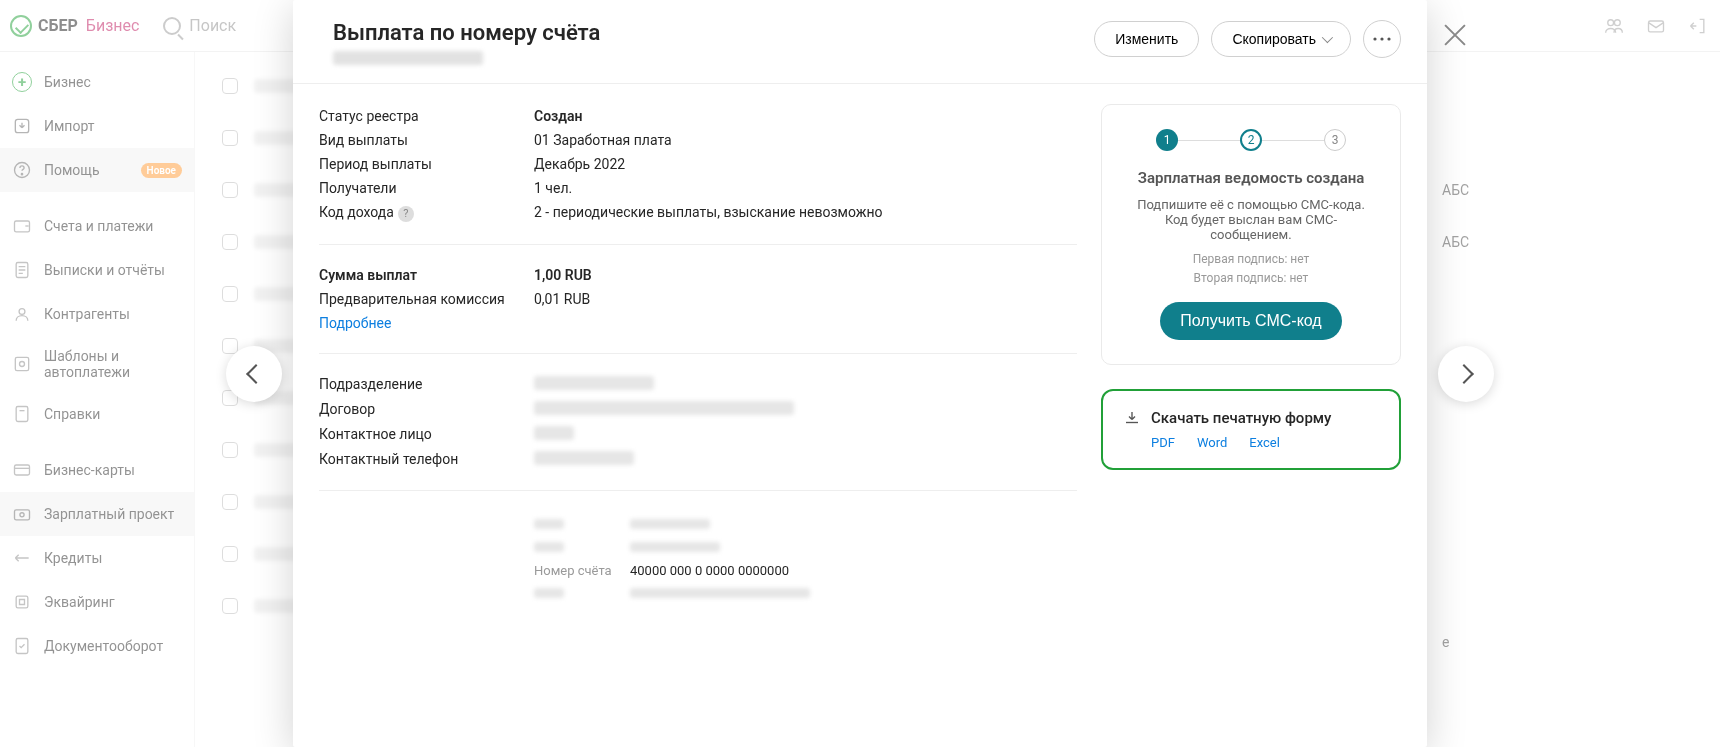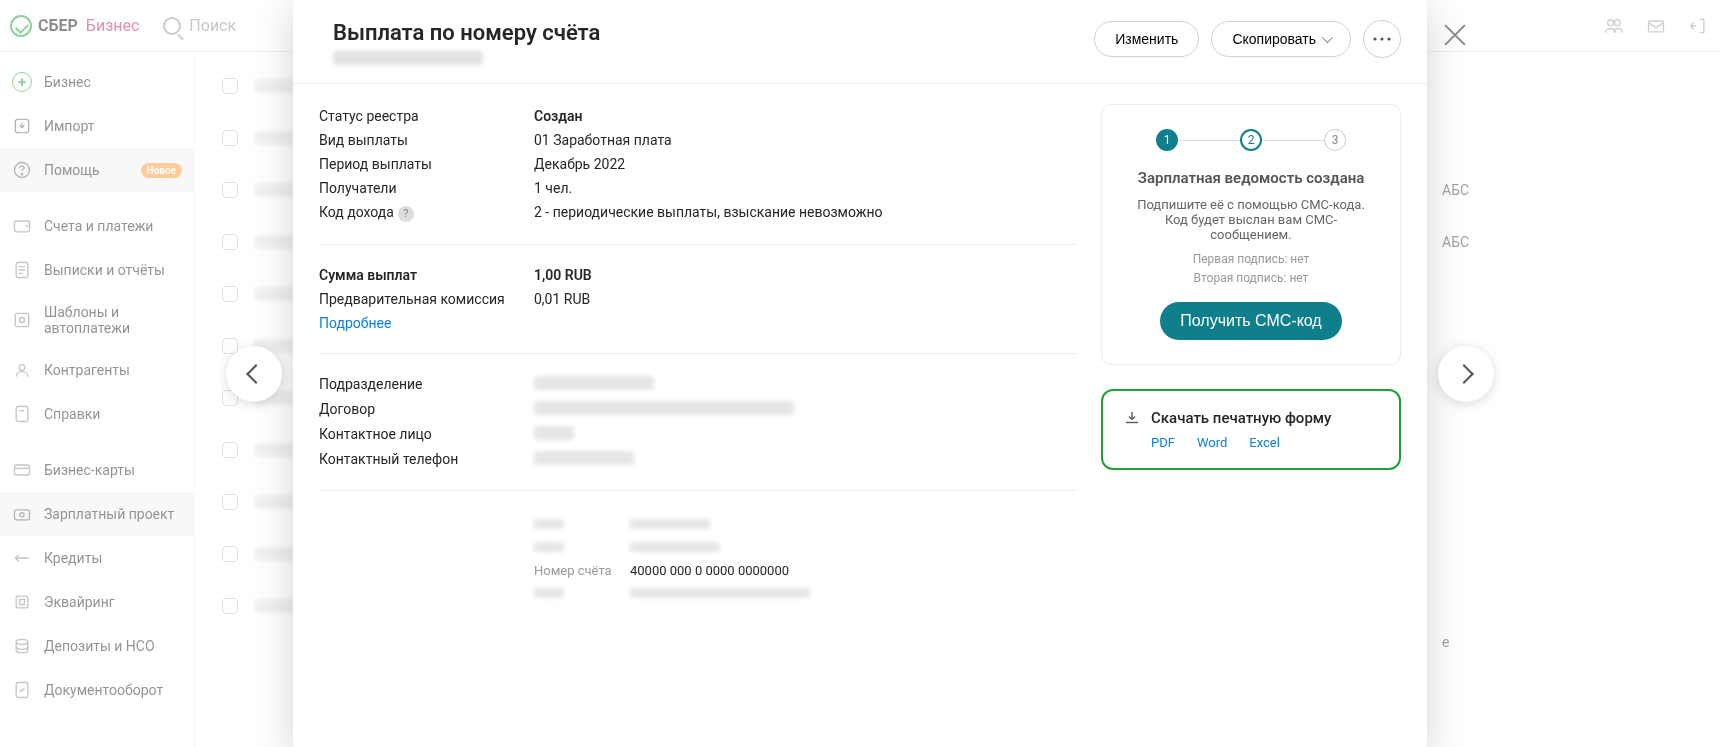--- a/index.html
+++ b/index.html
@@ -257,31 +257,31 @@
   </div>
   <div class="snav-item">
     <svg class="snav-icon" viewBox="0 0 24 24" fill="none" stroke="#8a8a8a" stroke-width="1.6">
         <rect x="5" y="3" width="14" height="18" rx="2"></rect>
         <path d="M8 8h8M8 12h8M8 16h5"></path>
       </svg>
     <span>Выписки и отчёты</span>
   </div>
   <div class="snav-item">
     <svg class="snav-icon" viewBox="0 0 24 24" fill="none" stroke="#8a8a8a" stroke-width="1.6">
+        <circle cx="12" cy="9" r="3.5"></circle>
+        <path d="M5 20c0-3.5 3-6 7-6s7 2.5 7 6"></path>
+      </svg>
+    <span>Контрагенты</span>
+  </div>
+  <div class="snav-item">
+    <svg class="snav-icon" viewBox="0 0 24 24" fill="none" stroke="#8a8a8a" stroke-width="1.6">
         <rect x="4" y="4" width="16" height="16" rx="2"></rect>
         <circle cx="12" cy="12" r="3"></circle>
       </svg>
     <span>Шаблоны и автоплатежи</span>
-  </div>
-  <div class="snav-item">
-    <svg class="snav-icon" viewBox="0 0 24 24" fill="none" stroke="#8a8a8a" stroke-width="1.6">
-        <circle cx="12" cy="9" r="3.5"></circle>
-        <path d="M5 20c0-3.5 3-6 7-6s7 2.5 7 6"></path>
-      </svg>
-    <span>Контрагенты</span>
   </div>
   <div class="snav-item">
     <svg class="snav-icon" viewBox="0 0 24 24" fill="none" stroke="#8a8a8a" stroke-width="1.6">
         <rect x="5" y="3" width="14" height="18" rx="2"></rect>
         <path d="M9 8h6"></path>
       </svg>
     <span>Справки</span>
   </div>
   <div class="snav-sep"></div>
   <div class="snav-item">
@@ -303,28 +303,20 @@
         <path d="M4 12h16M4 12l4-4M4 12l4 4"></path>
       </svg>
     <span>Кредиты</span>
   </div>
   <div class="snav-item">
     <svg class="snav-icon" viewBox="0 0 24 24" fill="none" stroke="#8a8a8a" stroke-width="1.6">
         <rect x="5" y="5" width="14" height="14" rx="2"></rect>
         <path d="M9 9h6v6H9z"></path>
       </svg>
     <span>Эквайринг</span>
-  </div>
-  <div class="snav-item">
-    <svg class="snav-icon" viewBox="0 0 24 24" fill="none" stroke="#8a8a8a" stroke-width="1.6">
-        <ellipse cx="12" cy="7" rx="7" ry="3"></ellipse>
-        <path d="M5 7v6c0 1.7 3 3 7 3s7-1.3 7-3V7"></path>
-        <path d="M5 13v4c0 1.7 3 3 7 3s7-1.3 7-3v-4"></path>
-      </svg>
-    <span>Депозиты и НСО</span>
   </div>
   <div class="snav-item">
     <svg class="snav-icon" viewBox="0 0 24 24" fill="none" stroke="#8a8a8a" stroke-width="1.6">
         <rect x="5" y="3" width="14" height="18" rx="2"></rect>
         <path d="M9 12l2 2 4-4"></path>
       </svg>
     <span>Документооборот</span>
   </div>
 </div>
 

